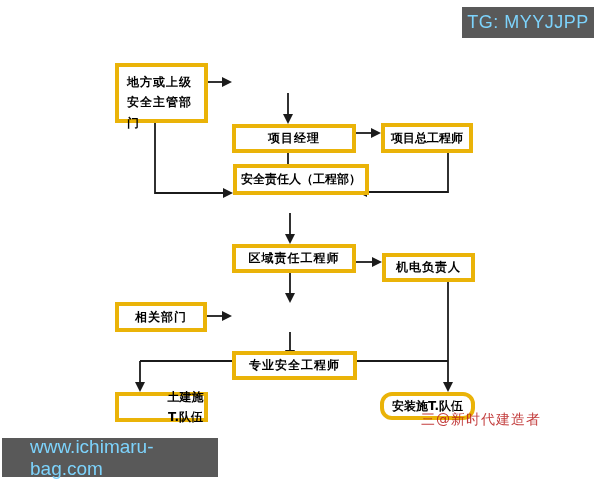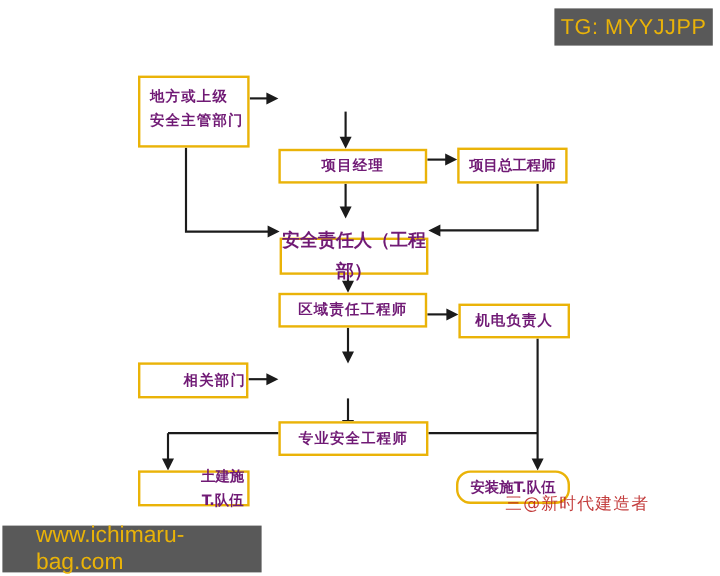--- a/index.html
+++ b/index.html
@@ -5,29 +5,29 @@
   html,body{margin:0;padding:0;background:#ffffff;}
   #stage{
     position:relative;width:600px;height:480px;background:#ffffff;
     font-family:"DejaVu Sans",sans-serif;overflow:hidden;
   }
   #connectors{position:absolute;left:0;top:0;width:600px;height:480px;}
   #connectors line,#connectors polyline{stroke:#1b1b1b;stroke-width:1.8;fill:none;}
   #connectors polygon{fill:#1b1b1b;stroke:none;}
   .node{
     position:absolute;box-sizing:border-box;background:#ffffff;
-    border:2px solid #eab308;display:flex;align-items:center;justify-content:center;
-    color:#701a75;font-weight:bold;font-size:12px;letter-spacing:1px;
+    border:4px solid #eab308;display:flex;align-items:center;justify-content:center;
+    color:#000000;font-weight:bold;font-size:12px;letter-spacing:1px;
   }
   .node-label{white-space:pre-line;text-align:center;line-height:1.7;}
   .node.align-left{align-items:flex-start;justify-content:flex-start;padding:5px 0 0 8px;}
   .node.align-left .node-label{text-align:left;}
   .overlay{
     position:absolute;display:flex;align-items:center;
-    background:#595959;color:#eab308;font-family:"Liberation Sans",sans-serif;
+    background:#595959;color:#7dd3fc;font-family:"Liberation Sans",sans-serif;
   }
   #tg-badge{left:462px;top:7px;width:132px;height:31px;font-size:18px;justify-content:center;letter-spacing:0.5px;}
   #site-bar{left:2px;top:438px;width:216px;height:39px;font-size:19px;padding-left:28px;box-sizing:border-box;}
   #watermark{
     position:absolute;left:421px;top:411px;width:160px;
     color:#b91c1c;opacity:0.85;font-size:14px;font-weight:normal;
     letter-spacing:1px;z-index:5;font-family:"DejaVu Sans",sans-serif;
   }
 </style>
 </head>
@@ -86,33 +86,33 @@
 
 
   <div class="node" style="left:232px;top:124px;width:124px;height:29px;">
     <span class="node-label">项目经理</span>
   </div>
 
   <div class="node" style="left:381px;top:123px;width:92px;height:30px;letter-spacing:0;">
     <span class="node-label">项目总工程师</span>
   </div>
 
-  <div class="node" style="left:233px;top:198px;width:124px;height:31px;letter-spacing:0;font-size:15px;">
+  <div class="node" style="left:233px;top:164px;width:136px;height:31px;letter-spacing:0;font-size:12px;">
     <span class="node-label">安全责任人（工程部）</span>
   </div>
 
   <div class="node" style="left:232px;top:244px;width:124px;height:29px;">
     <span class="node-label">区域责任工程师</span>
   </div>
 
   <div class="node" style="left:382px;top:253px;width:93px;height:29px;">
     <span class="node-label">机电负责人</span>
   </div>
 
-  <div class="node" style="left:115px;top:302px;width:92px;height:30px;justify-content:flex-end;">
+  <div class="node" style="left:115px;top:302px;width:92px;height:30px;">
     <span class="node-label">相关部门</span>
   </div>
 
   <div class="node" style="left:232px;top:303px;width:125px;height:29px;margin-top:48px;">
     <span class="node-label">专业安全工程师</span>
   </div>
 
   <div class="node" style="left:115px;top:392px;width:93px;height:30px;letter-spacing:0;padding-left:48px;">
     <span class="node-label">土建施T.队伍</span>
   </div>

